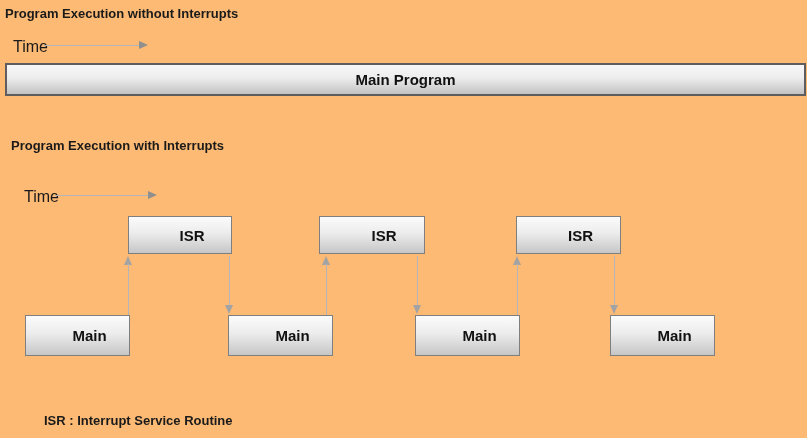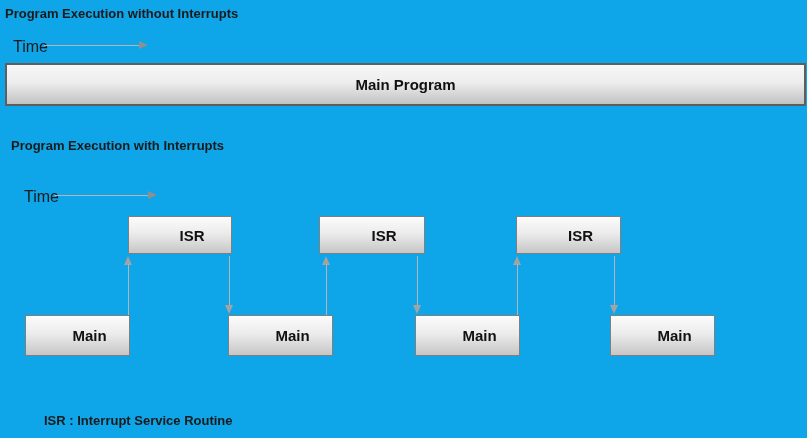--- a/index.html
+++ b/index.html
@@ -4,21 +4,21 @@
 <style>
   html, body {
     margin: 0;
     padding: 0;
     background: #ffffff;
   }
   #canvas {
     position: relative;
     width: 807px;
     height: 438px;
-    background: #0ea5e9;
+    background: #fdba74;
     font-family: "Liberation Sans", sans-serif;
     overflow: hidden;
   }
   .section-title {
     position: absolute;
     font-size: 13px;
     font-weight: bold;
     color: #1a1a1a;
     white-space: nowrap;
   }
@@ -46,21 +46,21 @@
     font-size: 15px;
     font-weight: bold;
     color: #111111;
     padding-left: 24px;
   }
   .main-bar {
     position: absolute;
     left: 5px;
     top: 63px;
     width: 801px;
-    height: 43px;
+    height: 33px;
     box-sizing: border-box;
     border: 2px solid #5e5e5e;
     background: linear-gradient(180deg, #f7f7f7 0%, #ededed 45%, #c2c2c2 100%);
     display: flex;
     align-items: center;
     justify-content: center;
     font-size: 15px;
     font-weight: bold;
     color: #111111;
   }

